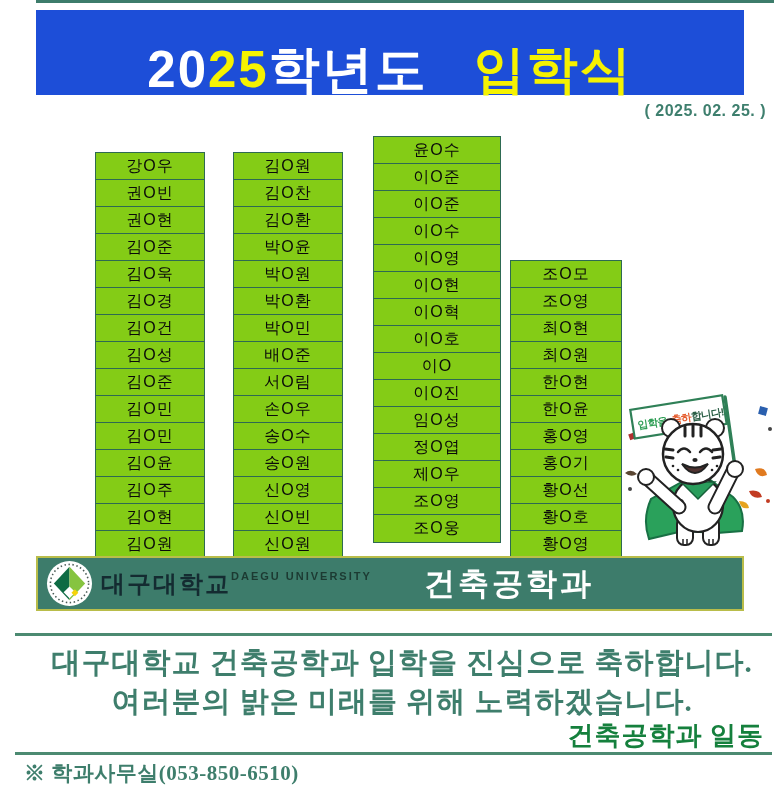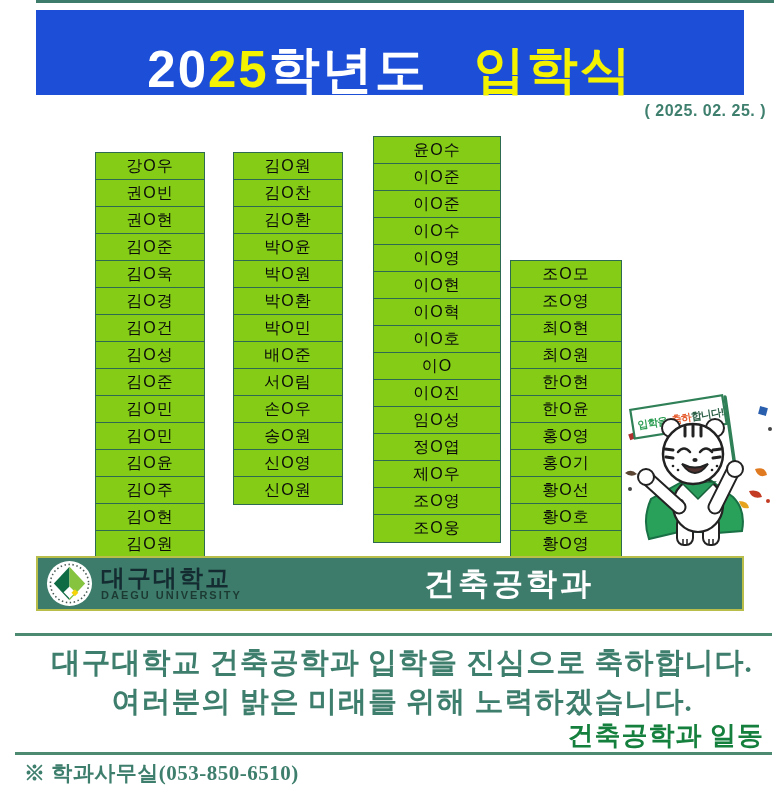--- a/index.html
+++ b/index.html
@@ -28,21 +28,21 @@
     box-sizing:border-box;display:flex;align-items:center;justify-content:center;
     font-size:16px;color:#0a0a0a;letter-spacing:1px;
   }
   .cell:first-child{margin-top:0;}
   
   .footer-bar{
     position:absolute;left:36px;top:556px;width:708px;height:55px;background:#3d7c6b;
     border:2px solid #b9bd4a;box-sizing:border-box;
   }
   .logo{position:absolute;left:8px;top:2px;display:flex;align-items:center;gap:8px;height:47px;}
-  .logo-text{display:flex;flex-direction:column;line-height:1.05;}
+  .logo-text{display:flex;line-height:1.05;}
   .logo-kr{font-size:24px;font-weight:800;color:#142b31;letter-spacing:2px;}
   .logo-en{font-size:11px;font-weight:700;color:#1c3a32;letter-spacing:2px;}
   .dept{
     position:absolute;left:386px;top:50%;transform:translateY(-50%);
     color:#ffffff;font-size:31px;font-weight:800;letter-spacing:3px;
   }
   
   .mascot{position:absolute;left:621px;top:381px;width:156px;height:175px;}
   
   .hr1{position:absolute;left:15px;top:633px;width:757px;height:3px;background:#4c8a71;}
@@ -98,22 +98,24 @@
       <div class="cell">김O원</div>
       <div class="cell">김O찬</div>
       <div class="cell">김O환</div>
       <div class="cell">박O윤</div>
       <div class="cell">박O원</div>
       <div class="cell">박O환</div>
       <div class="cell">박O민</div>
       <div class="cell">배O준</div>
       <div class="cell">서O림</div>
       <div class="cell">손O우</div>
+      <div class="cell">송O수</div>
       <div class="cell">송O원</div>
       <div class="cell">신O영</div>
+      <div class="cell">신O빈</div>
       <div class="cell">신O원</div>
     </div>
     <div class="roster-col" style="left: 373px; width: 128px; top: 136px;">
       <div class="cell">윤O수</div>
       <div class="cell">이O준</div>
       <div class="cell">이O준</div>
       <div class="cell">이O수</div>
       <div class="cell">이O영</div>
       <div class="cell">이O현</div>
       <div class="cell">이O혁</div>

